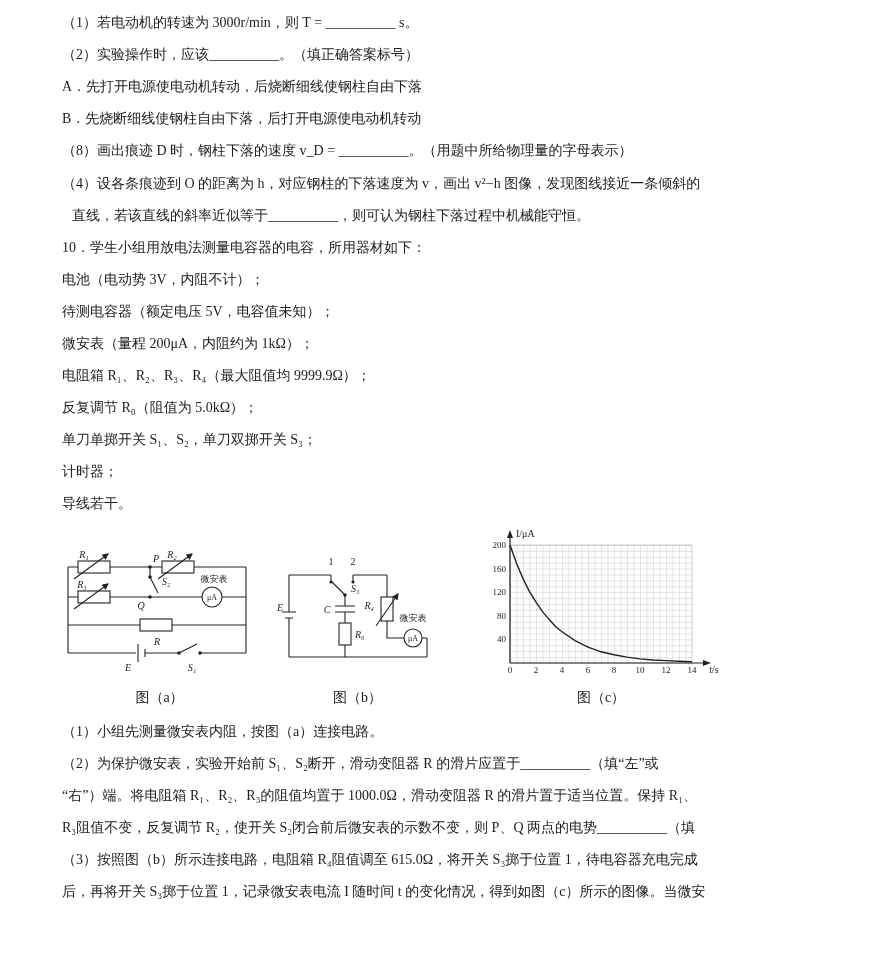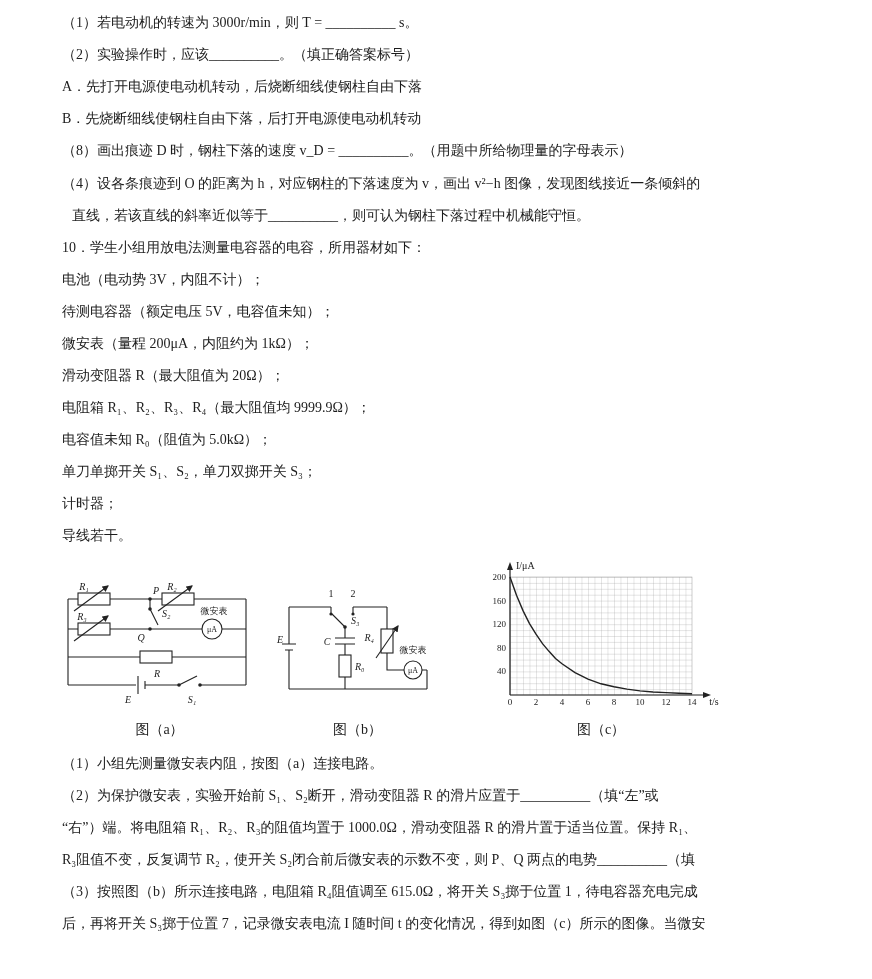--- a/index.html
+++ b/index.html
@@ -35,23 +35,22 @@
   <div class="line">（2）实验操作时，应该__________。（填正确答案标号）</div>
   <div class="line">A．先打开电源使电动机转动，后烧断细线使钢柱自由下落</div>
   <div class="line">B．先烧断细线使钢柱自由下落，后打开电源使电动机转动</div>
   <div class="line">（8）画出痕迹 D 时，钢柱下落的速度 v_D = __________。（用题中所给物理量的字母表示）</div>
   <div class="line gap-top">（4）设各条痕迹到 O 的距离为 h，对应钢柱的下落速度为 v，画出 v²−h 图像，发现图线接近一条倾斜的</div>
   <div class="line indent-sm">直线，若该直线的斜率近似等于__________，则可认为钢柱下落过程中机械能守恒。</div>
   <div class="line">10．学生小组用放电法测量电容器的电容，所用器材如下：</div>
   <div class="line">电池（电动势 3V，内阻不计）；</div>
   <div class="line">待测电容器（额定电压 5V，电容值未知）；</div>
   <div class="line">微安表（量程 200μA，内阻约为 1kΩ）；</div>
-  <div class="line">滑动变阻器 R（最大阻值为 20Ω）；</div>
   <div class="line">电阻箱 R₁、R₂、R₃、R₄（最大阻值均 9999.9Ω）；</div>
-  <div class="line">电容值未知 R₀（阻值为 5.0kΩ）；</div>
+  <div class="line">反复调节 R₀（阻值为 5.0kΩ）；</div>
   <div class="line">单刀单掷开关 S₁、S₂，单刀双掷开关 S₃；</div>
   <div class="line">计时器；</div>
   <div class="line">导线若干。</div>
 
   <div class="figures">
 
     <div class="fig fig-a">
       <svg width="195" height="128" viewBox="0 0 195 128">
         <defs>
           <marker id="arwA" markerWidth="7" markerHeight="7" refX="5" refY="3" orient="auto">
@@ -170,15 +169,15 @@
       <div class="fig-caption">图（c）</div>
     </div>
 
   </div>
 
   <div class="line">（1）小组先测量微安表内阻，按图（a）连接电路。</div>
   <div class="line">（2）为保护微安表，实验开始前 S₁、S₂断开，滑动变阻器 R 的滑片应置于__________（填“左”或</div>
   <div class="line">“右”）端。将电阻箱 R₁、R₂、R₃的阻值均置于 1000.0Ω，滑动变阻器 R 的滑片置于适当位置。保持 R₁、</div>
   <div class="line">R₃阻值不变，反复调节 R₂，使开关 S₂闭合前后微安表的示数不变，则 P、Q 两点的电势__________（填</div>
   <div class="line">（3）按照图（b）所示连接电路，电阻箱 R₄阻值调至 615.0Ω，将开关 S₃掷于位置 1，待电容器充电完成</div>
-  <div class="line">后，再将开关 S₃掷于位置 7，记录微安表电流 I 随时间 t 的变化情况，得到如图（c）所示的图像。当微安</div>
+  <div class="line">后，再将开关 S₃掷于位置 1，记录微安表电流 I 随时间 t 的变化情况，得到如图（c）所示的图像。当微安</div>
 
 </div>
 
 </body></html>

